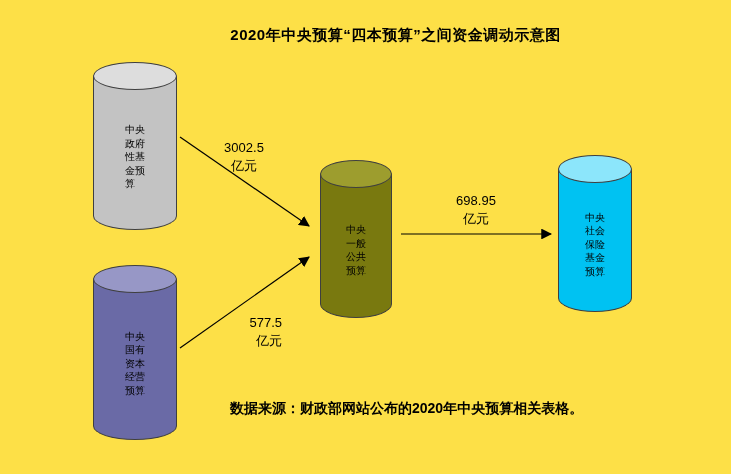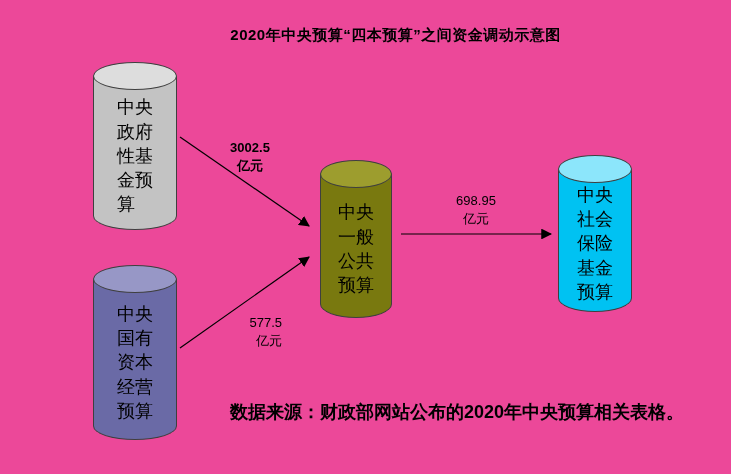--- a/index.html
+++ b/index.html
@@ -1,21 +1,21 @@
 <!DOCTYPE html>
 <html><head>
 <meta charset="utf-8">
 <style>
   html, body { margin: 0; padding: 0; background: #ffffff; }
   body { font-family: "Liberation Sans", sans-serif; color: #000; }
   #canvas {
     position: relative;
     width: 731px;
     height: 474px;
-    background: #ec4899;
+    background: #fde047;
     overflow: hidden;
   }
   .title {
     position: absolute;
     left: 60px; right: 0; top: 26px;
     text-align: center;
     font-size: 15px;
     font-weight: bold;
     letter-spacing: 0.5px;
     white-space: nowrap;
@@ -41,44 +41,43 @@
     box-sizing: border-box;
   }
   .cyl-label {
     position: absolute;
     left: 0; right: 0; top: 28px; bottom: 6px;
     display: flex;
     align-items: center;
     justify-content: center;
     white-space: pre-line;
     text-align: left;
-    font-size: 18px;
+    font-size: 10px;
     line-height: 1.35;
     color: #000;
-    font-family: Liberation Mono, monospace;
   }
   
   #arrow-layer {
     position: absolute;
     left: 0; top: 0;
     pointer-events: none;
   }
   .flow-label {
     position: absolute;
     white-space: pre-line;
     text-align: center;
     font-size: 13px;
     line-height: 1.4;
     color: #000;
   }
   .source-note {
     position: absolute;
     left: 230px;
     top: 400px;
-    font-size: 18px;
+    font-size: 14px;
     font-weight: 600;
     white-space: nowrap;
   }
 </style>
 </head>
 <body>
 
 <div id="canvas">
 
   <div class="title">2020年中央预算“四本预算”之间资金调动示意图</div>
@@ -126,21 +125,21 @@
   <div class="cylinder" style="left: 558px; top: 155px; width: 74px; height: 157px; --body: #00c2f2; --top: #8ce6fb;">
     <div class="cyl-body"></div>
     <div class="cyl-top"></div>
     <div class="cyl-label">中央
 社会
 保险
 基金
 预算</div>
   </div>
 
-  <div class="flow-label" style="left:218px; top:139px; width:64px;font-weight:bold;">3002.5
+  <div class="flow-label" style="left:212px; top:139px; width:64px;">3002.5
 亿元</div>
   <div class="flow-label" style="left:218px; top:314px; width:64px;text-align:right;">577.5
 亿元</div>
   <div class="flow-label" style="left:440px; top:192px; width:72px;">698.95
 亿元</div>
 
   <div class="source-note">数据来源：财政部网站公布的2020年中央预算相关表格。</div>
 
 </div>
 

